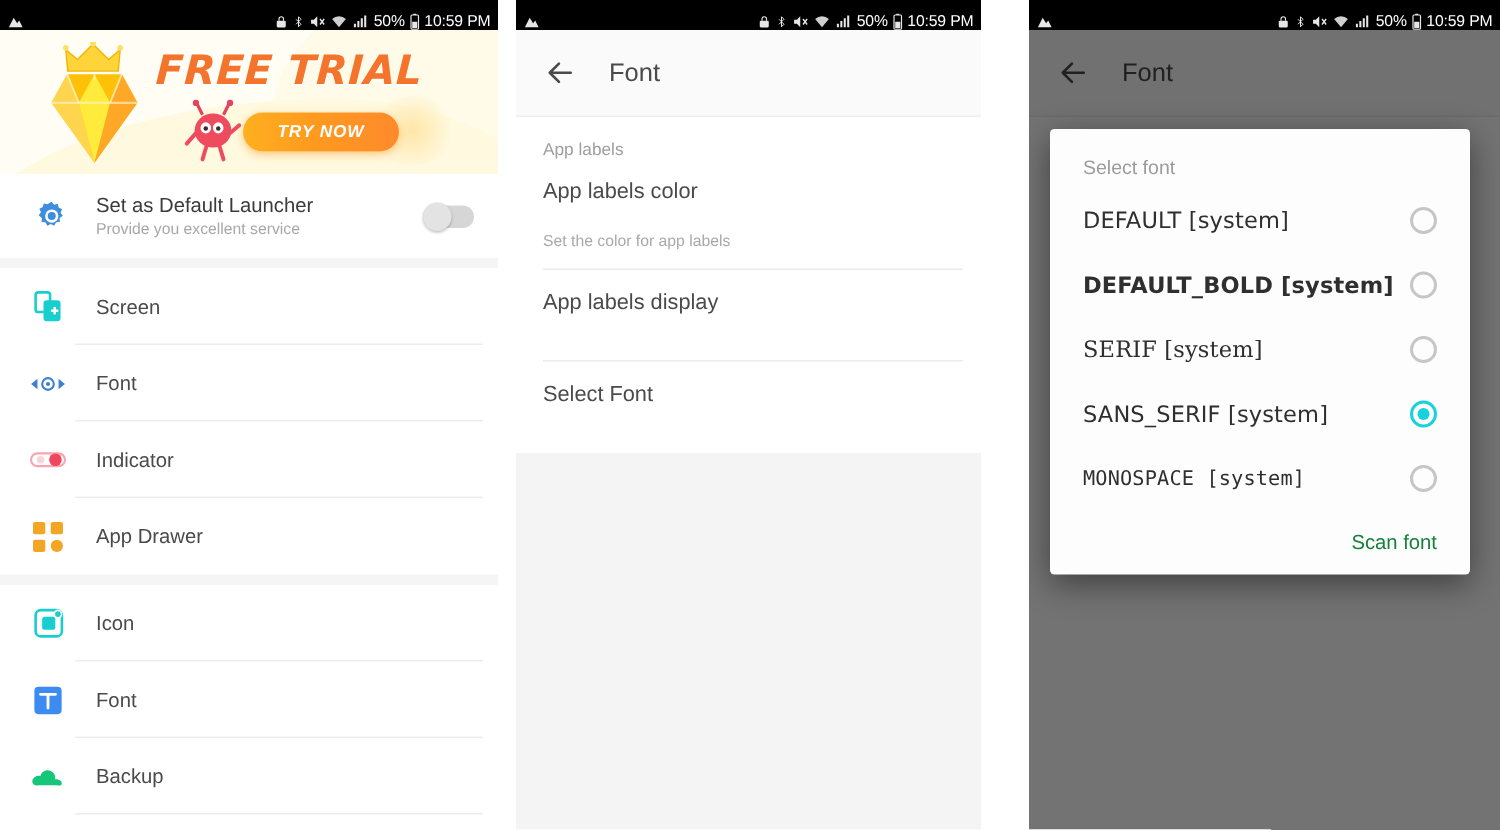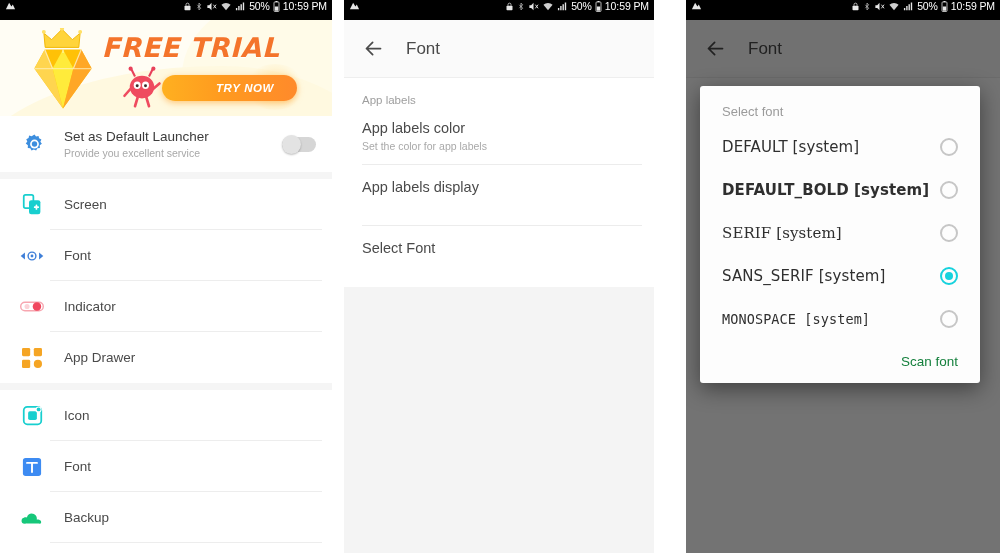--- a/index.html
+++ b/index.html
@@ -32,21 +32,21 @@
   #panel-2 { left: 344px; width: 310px; }
   #panel-3 { left: 686px; width: 314px; }
 
   
   .statusbar {
     position: relative;
     height: 20px;
     background: #000000;
     color: #ffffff;
     display: flex;
-    align-items: flex-start;
+    align-items: flex-end;
     font-size: 10.5px;
     padding: 0 5px;
     box-sizing: border-box;
   }
   .sb-left { display: flex; align-items: center; gap: 3px; }
   .sb-right {
     margin-left: auto;
     display: flex;
     align-items: center;
     gap: 3px;
@@ -126,21 +126,20 @@
     color: #ffffff;
     font-size: 11.5px;
     font-weight: bold;
     font-style: italic;
     display: flex;
     align-items: center;
     justify-content: center;
     letter-spacing: 0.6px;
     box-shadow: 0 2px 6px rgba(255,160,40,0.55);
     cursor: pointer;
-    padding-left: 31px;
   }
   .try-glow {
     position: absolute;
     left: 245px; top: 44px;
     width: 60px; height: 46px;
     border-radius: 50%;
     background: radial-gradient(circle, rgba(255,214,120,0.55) 0%, rgba(255,214,120,0) 70%);
   }
 
   
@@ -261,21 +260,21 @@
   }
   .pref-title {
     font-size: 14.5px;
     color: #4a4a4a;
     line-height: 19px;
   }
   .pref-sub {
     font-size: 10.5px;
     color: #a9a9a9;
     line-height: 15px;
-    margin-top: 1px;
+    margin-top: 16px;
   }
   .pref-tall { padding-top: 13px; padding-bottom: 29px; }
   .settings-filler { background: #f4f4f4; height: 320px; }
 
   
   .scrim {
     position: absolute;
     left: 0; top: 20px;
     width: 100%;
     height: 533px;

